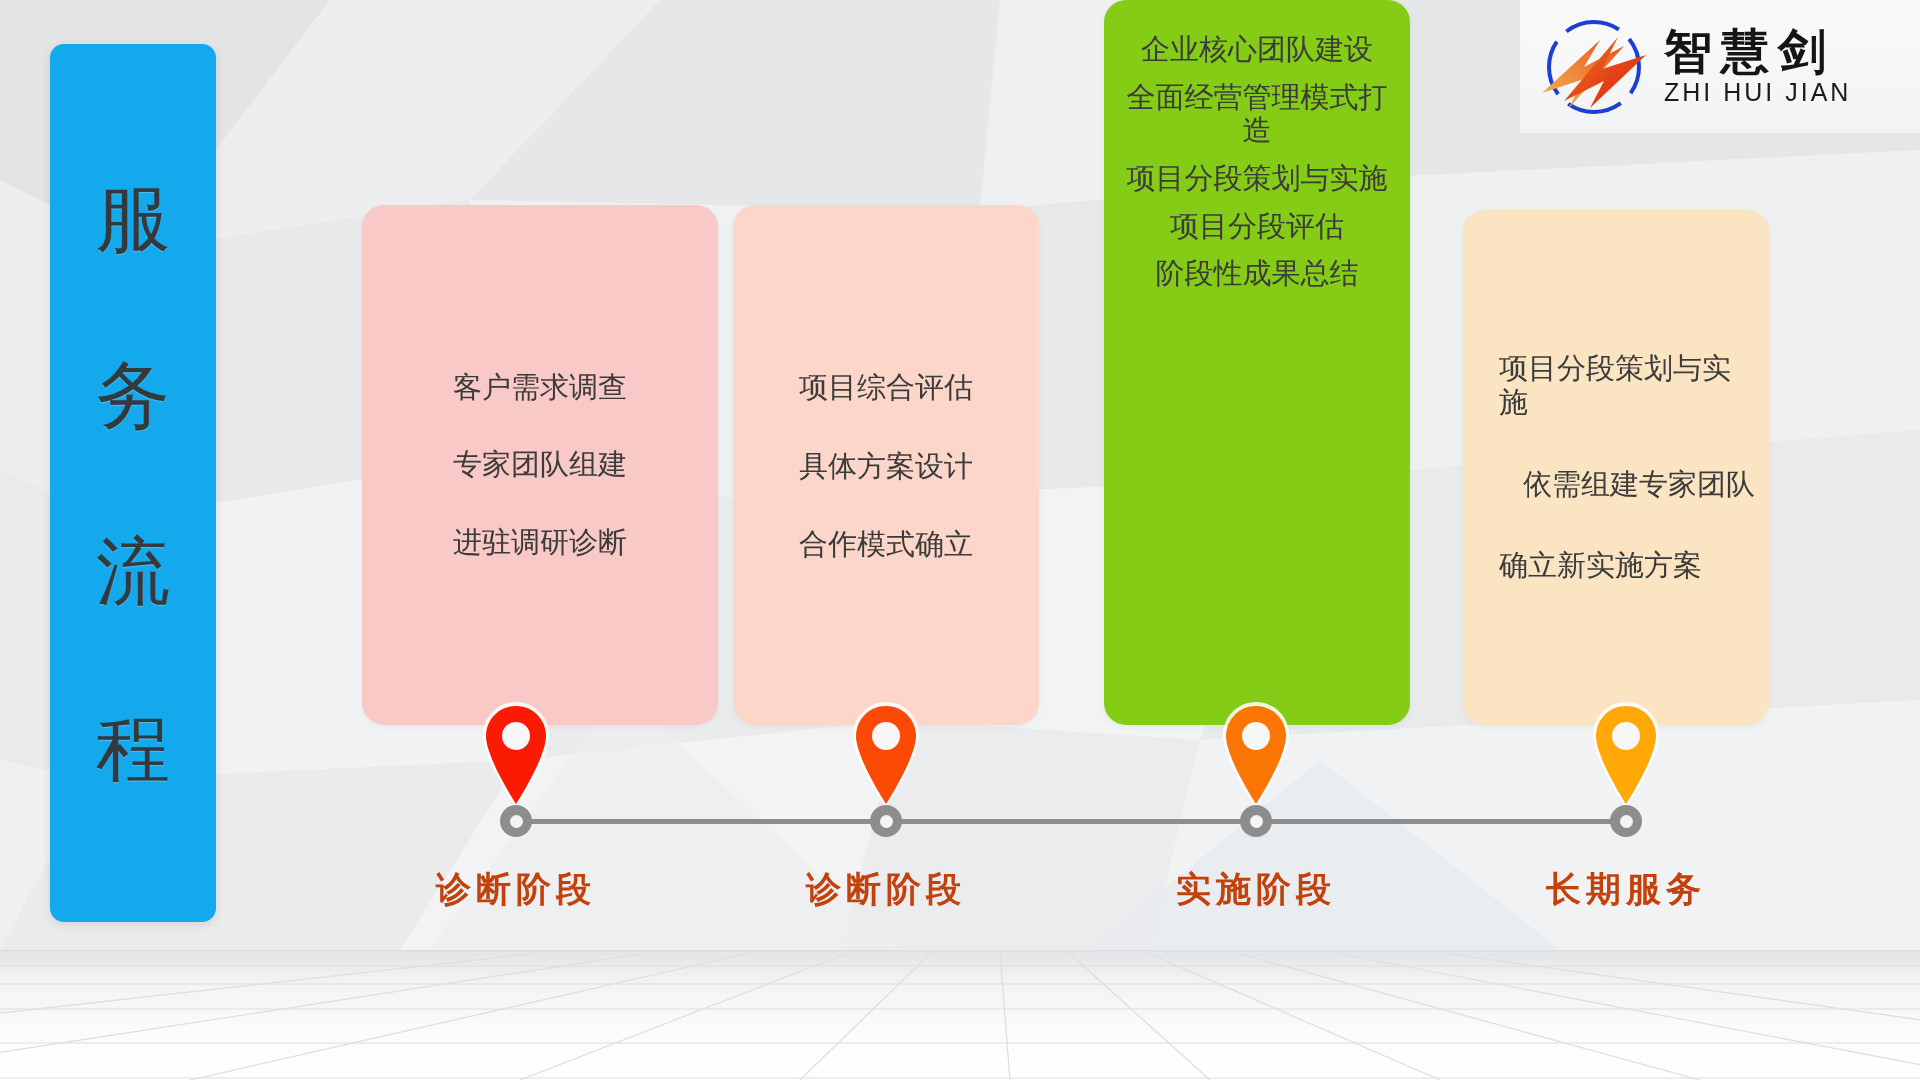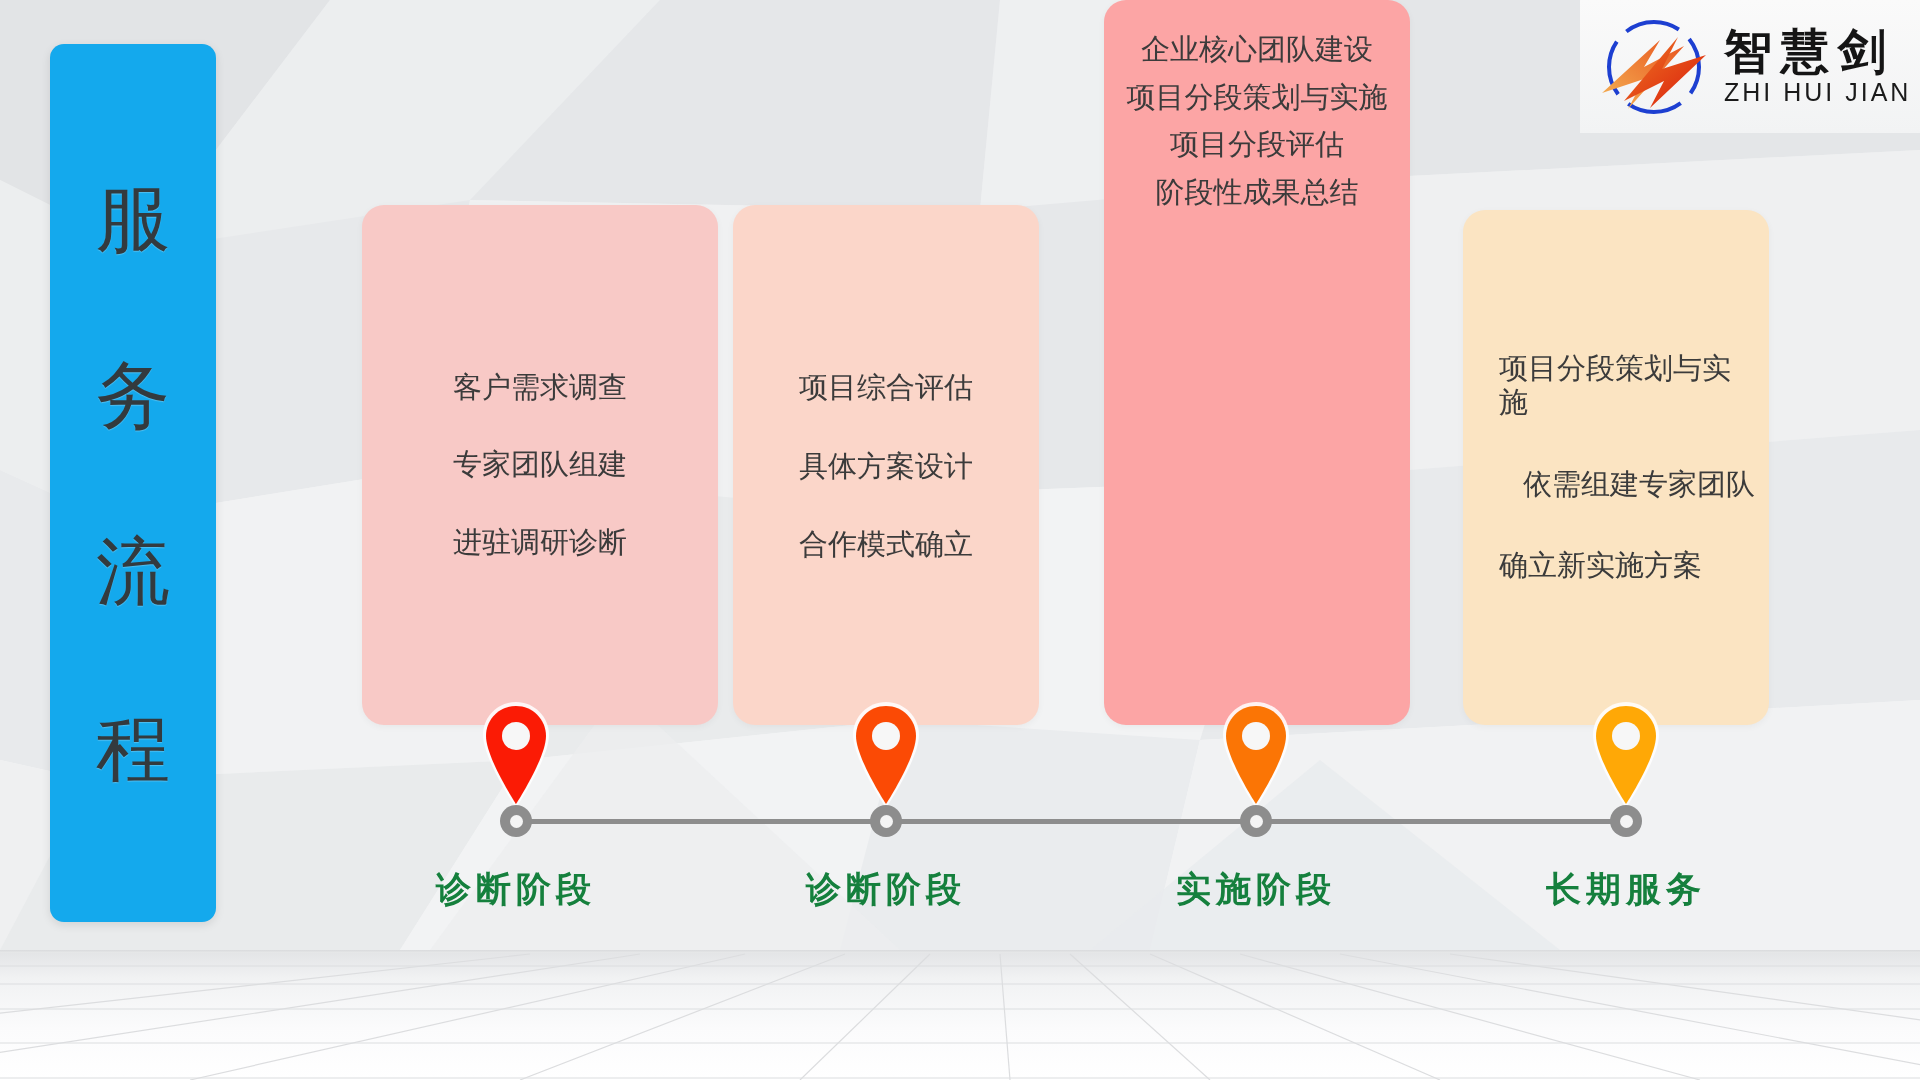--- a/index.html
+++ b/index.html
@@ -26,21 +26,21 @@
     box-shadow:0 3px 10px rgba(0,0,0,.10);
     display:flex;flex-direction:column;align-items:center;justify-content:space-evenly;
     padding:34px 0;box-sizing:border-box;
   }
   .banner-char{
     font-size:74px;line-height:1;color:#333a3e;font-weight:400;
     font-family:"DejaVu Sans","Liberation Sans",sans-serif;
     text-shadow:0 1px 1px rgba(255,255,255,.25);
   }
   
-  #logo{position:absolute;right:0;top:0;width:340px;height:133px;
+  #logo{position:absolute;right:0;top:0;width:400px;height:133px;
     background:linear-gradient(180deg,#fafafa,#f2f3f4);
     display:flex;align-items:center;padding-left:18px;box-sizing:border-box;gap:14px;}
   #logo-mark{width:112px;height:112px;position:relative;flex:none;}
   #logo-text{display:flex;flex-direction:column;justify-content:center;}
   #logo-cn{font-size:48px;font-weight:bold;letter-spacing:9px;color:#151515;
      font-family:"DejaVu Serif","Liberation Serif",serif;line-height:1.05;}
   #logo-en{font-size:25px;letter-spacing:3px;color:#1a1a1a;font-weight:500;
      font-family:"Liberation Sans",sans-serif;margin-top:2px;}
   
   .card{
@@ -54,21 +54,21 @@
     width:100%;
   }
   
   #axis{position:absolute;left:510px;top:819px;width:1107px;height:5px;
      background:#8d8d8d;border-radius:3px;}
   .node{position:absolute;top:805px;width:32px;height:32px;border-radius:50%;
      background:#8d8d8d;display:flex;align-items:center;justify-content:center;}
   .node i{display:block;width:13px;height:13px;border-radius:50%;background:#f4f4f4;}
   .pin{position:absolute;width:78px;height:112px;}
   .stage-label{position:absolute;top:866px;width:320px;text-align:center;
-     font-size:35px;font-weight:bold;letter-spacing:5px;color:#15803d;
+     font-size:35px;font-weight:bold;letter-spacing:5px;color:#c2410c;
      font-family:"DejaVu Sans","Liberation Sans",sans-serif;}
 </style>
 </head>
 <body>
 
 <div id="bg">
   <svg id="poly" viewBox="0 0 1920 1080" preserveAspectRatio="none">
     <polygon points="0,0 330,0 140,250 0,180" fill="#e2e4e6"></polygon>
     <polygon points="330,0 660,0 470,200 140,250" fill="#eceeef"></polygon>
     <polygon points="660,0 1000,0 980,210 470,200" fill="#e5e7e9"></polygon>
@@ -154,22 +154,23 @@
   <div class="card-line" style="margin:22px 0;">专家团队组建</div>
   <div class="card-line" style="margin:22px 0;">进驻调研诊断</div>
 </div>
 
 <div class="card" style="left:733px;top:205px;width:306px;height:520px;background:#fbd6c9;">
   <div class="card-line" style="margin:24px 0;">项目综合评估</div>
   <div class="card-line" style="margin:22px 0;">具体方案设计</div>
   <div class="card-line" style="margin:22px 0;">合作模式确立</div>
 </div>
 
-<div class="card" style="left:1104px;top:0px;width:306px;height:725px;background:#fca5a5;justify-content:flex-start;padding-top:26px;">
+<div class="card" style="left:1104px;top:0px;width:306px;height:725px;background:#84cc16;justify-content:flex-start;padding-top:26px;">
   <div class="card-line" style="margin:7px 0;">企业核心团队建设</div>
+  <div class="card-line" style="margin:7px 0;">全面经营管理模式打造</div>
   <div class="card-line" style="margin:7px 0;">项目分段策划与实施</div>
   <div class="card-line" style="margin:7px 0;">项目分段评估</div>
   <div class="card-line" style="margin:7px 0;">阶段性成果总结</div>
 </div>
 
 <div class="card" style="left:1463px;top:210px;width:306px;height:515px;background:#fbe4c2;justify-content:center;align-items:flex-start;padding-left:36px;">
   <div class="card-line" style="text-align:left;margin:24px 0;">项目分段策划与实施</div>
   <div class="card-line" style="text-align:right;margin:24px 0;">依需组建专家团队</div>
   <div class="card-line" style="text-align:left;margin:24px 0;">确立新实施方案</div>
 </div>

